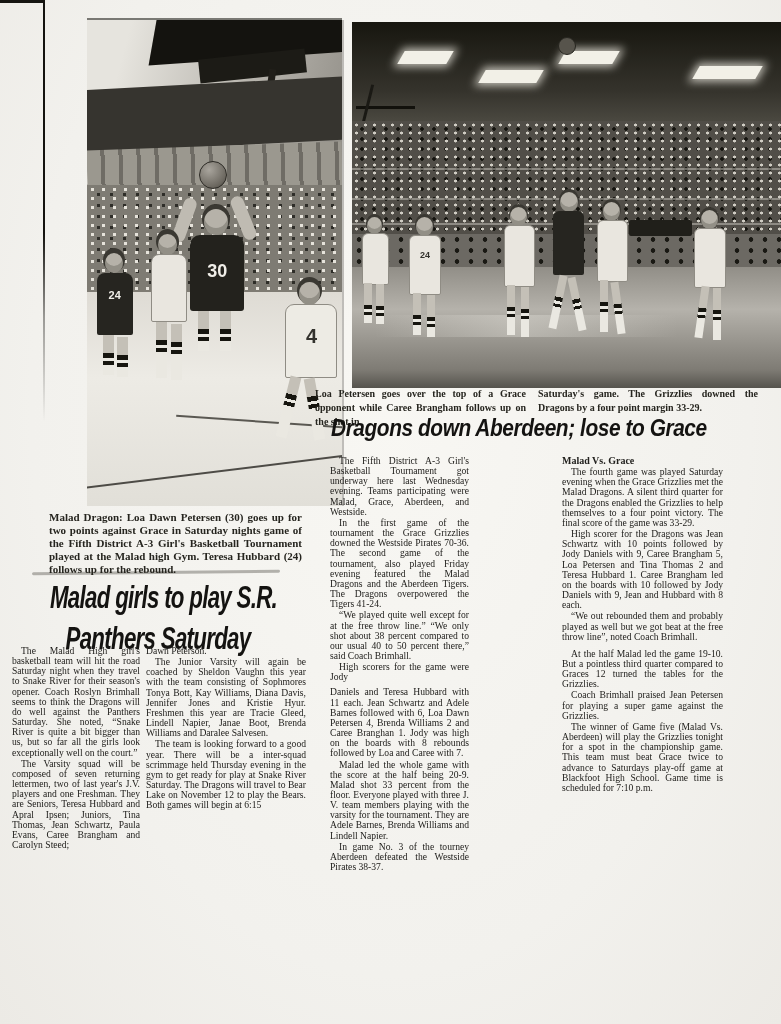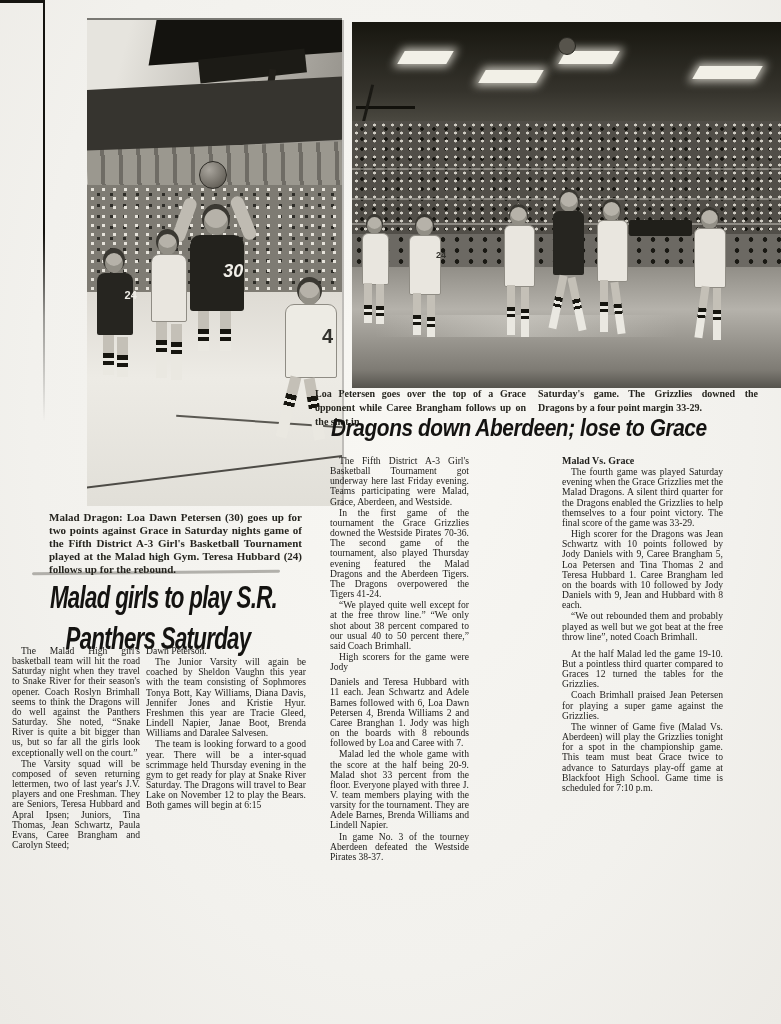--- a/index.html
+++ b/index.html
@@ -33,22 +33,22 @@
         background-size:11px 9px,13px 11px;background-position:0 0,5px 4px;}
   .pl-floor{left:0;top:56%;width:100%;height:44%;
         background:linear-gradient(180deg,#dedbd4,#edebe5 40%,#e1dfd8);}
   .pl-line1{left:-5%;bottom:7%;width:115%;height:2px;background:#4d4b46;transform:rotate(-7deg);}
   .pl-line2{left:35%;bottom:17%;width:70%;height:2px;background:#5a5852;transform:rotate(4deg);}
   .pl-ball{left:44%;top:29%;width:26px;height:26px;border-radius:50%;border:1px solid #2c2a25;
         background:radial-gradient(circle at 35% 30%,#a9a59d,#6b675f 70%,#3f3c36);}
   .arm{width:13px;height:46px;border-radius:7px;background:#bfbbb2;}
   .head{border-radius:50%;background:#b6b2a9;box-shadow:0 -3px 0 2px #3a3832, inset 0 -7px 0 rgba(40,38,33,.25);}
   .jersey{font-family:"Liberation Sans",sans-serif;font-weight:bold;color:#f0eee8;
-        width:100%;text-align:center;padding-left:16px;}
-  .pl-p30{left:35%;top:36%;width:78px;height:160px;font-style:italic;}
+        width:100%;text-align:center;}
+  .pl-p30{left:35%;top:36%;width:78px;height:160px;}
   .pl-p30 .arm-l{left:2px;top:2px;transform:rotate(20deg);}
   .pl-p30 .arm-r{right:4px;top:0;transform:rotate(-22deg);}
   .pl-p30 .head{left:28px;top:14px;width:24px;height:26px;}
   .pl-p30 .torso{left:14px;top:40px;width:54px;height:76px;background:#23221d;
         border-radius:10px 10px 3px 3px;}
   .pl-p30 .jersey{top:26px;font-size:18px;}
   .leg{width:11px;height:40px;
         background:linear-gradient(180deg,#c4c0b7 0 18px,#16150f 18px 23px,#eae8e1 23px 26px,#16150f 26px 30px,#eae8e1 30px 40px);}
   .pl-p30 .leg-a{left:22px;top:116px;}
   .pl-p30 .leg-b{left:44px;top:116px;}
@@ -282,22 +282,22 @@
     <p class="bp ind">The Malad High girl's basketball team will hit the road Saturday night when they travel to Snake River for their season's opener. Coach Roslyn Brimhall seems to think the Dragons will do well against the Panthers Saturday. She noted, “Snake River is quite a bit bigger than us, but so far all the girls look exceptionally well on the court.”</p>
     <p class="bp ind">The Varsity squad will be composed of seven returning lettermen, two of last year's J.V. players and one Freshman. They are Seniors, Teresa Hubbard and Apral Ipsen; Juniors, Tina Thomas, Jean Schwartz, Paula Evans, Caree Brangham and Carolyn Steed;</p>
   </div>
   <div class="col lcol2">
     <p class="bp">Dawn Peterson.</p>
     <p class="bp ind">The Junior Varsity will again be coached by Sheldon Vaughn this year with the team consisting of Sophmores Tonya Bott, Kay Williams, Diana Davis, Jennifer Jones and Kristie Hyur. Freshmen this year are Tracie Gleed, Lindell Napier, Janae Boot, Brenda Williams and Daralee Salvesen.</p>
     <p class="bp ind">The team is looking forward to a good year. There will be a inter-squad scrimmage held Thursday evening in the gym to get ready for play at Snake River Saturday. The Dragons will travel to Bear Lake on November 12 to play the Bears. Both games will begin at 6:15</p>
   </div>
 
   <div class="col rcol1">
-    <p class="bp ind">The Fifth District A-3 Girl's Basketball Tournament got underway here last Friday evening. Teams participating were Malad, Grace, Aberdeen, and Westside.</p>
-    <p class="bp ind">In the first game of the tournament the Grace Grizzlies downed the Westside Pirates 70-36. The second game of the tournament, also played Thursday evening featured the Malad Dragons and the Aberdeen Tigers. The Dragons overpowered the Tigers 41-24.</p>
+    <p class="bp ind">The Fifth District A-3 Girl's Basketball Tournament got underway here last Wednesday evening. Teams participating were Malad, Grace, Aberdeen, and Westside.</p>
+    <p class="bp ind">In the first game of the tournament the Grace Grizzlies downed the Westside Pirates 70-36. The second game of the tournament, also played Friday evening featured the Malad Dragons and the Aberdeen Tigers. The Dragons overpowered the Tigers 41-24.</p>
     <p class="bp ind">“We played quite well except for at the free throw line.” “We only shot about 38 percent compared to our usual 40 to 50 percent there,” said Coach Brimhall.</p>
     <p class="bp ind">High scorers for the game were Jody</p>
     <p class="bp frag">Daniels and Teresa Hubbard with 11 each. Jean Schwartz and Adele Barnes followed with 6, Loa Dawn Petersen 4, Brenda Williams 2 and Caree Branghan 1. Jody was high on the boards with 8 rebounds followed by Loa and Caree with 7.</p>
     <p class="bp ind">Malad led the whole game with the score at the half being 20-9. Malad shot 33 percent from the floor. Everyone played with three J. V. team members playing with the varsity for the tournament. They are Adele Barnes, Brenda Williams and Lindell Napier.</p>
     <p class="bp ind">In game No. 3 of the tourney Aberdeen defeated the Westside Pirates 38-37.</p>
   </div>
   <div class="col rcol2">
     <p class="bp subhead">Malad Vs. Grace</p>
     <p class="bp ind">The fourth game was played Saturday evening when the Grace Grizzlies met the Malad Dragons. A silent third quarter for the Dragons enabled the Grizzlies to help themselves to a four point victory. The final score of the game was 33-29.</p>
     <p class="bp ind">High scorer for the Dragons was Jean Schwartz with 10 points followed by Jody Daniels with 9, Caree Brangham 5, Loa Petersen and Tina Thomas 2 and Teresa Hubbard 1. Caree Brangham led on the boards with 10 followed by Jody Daniels with 9, Jean and Hubbard with 8 each.</p>

